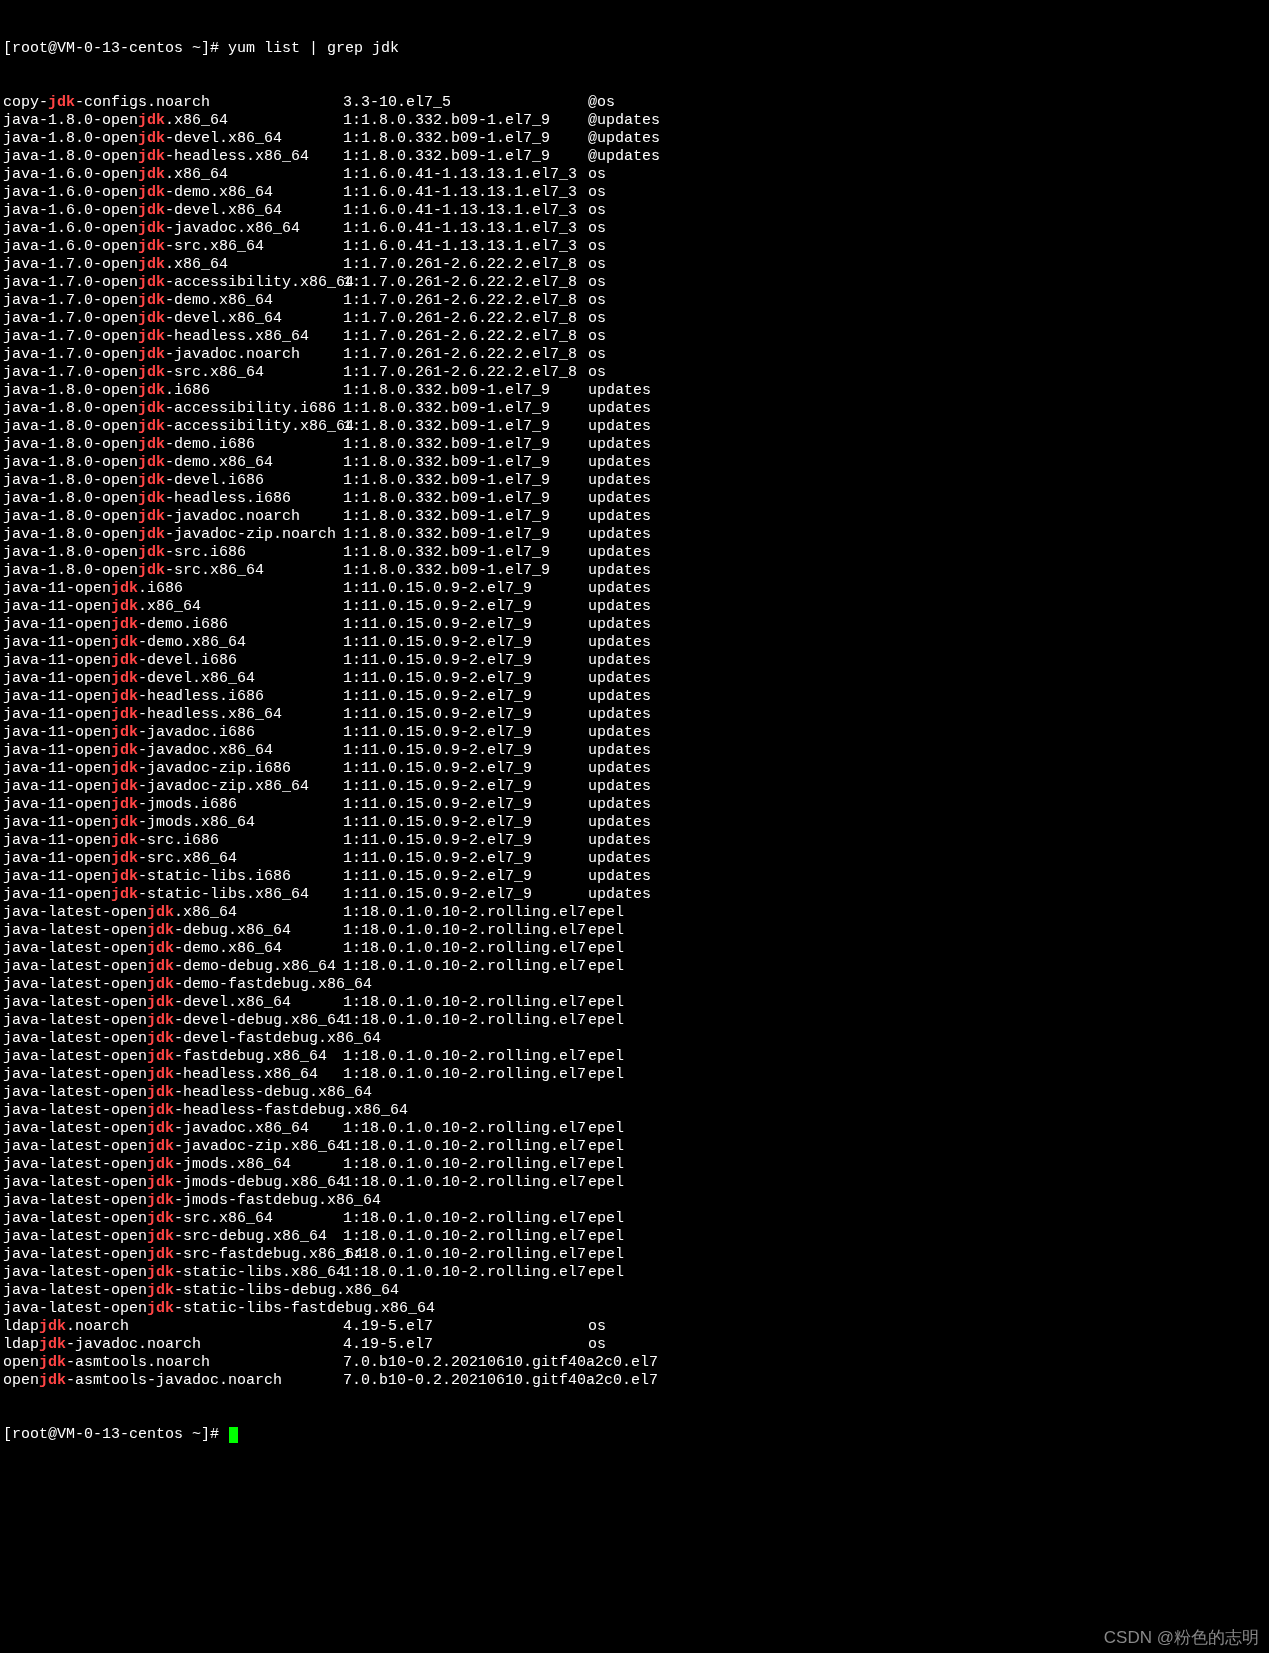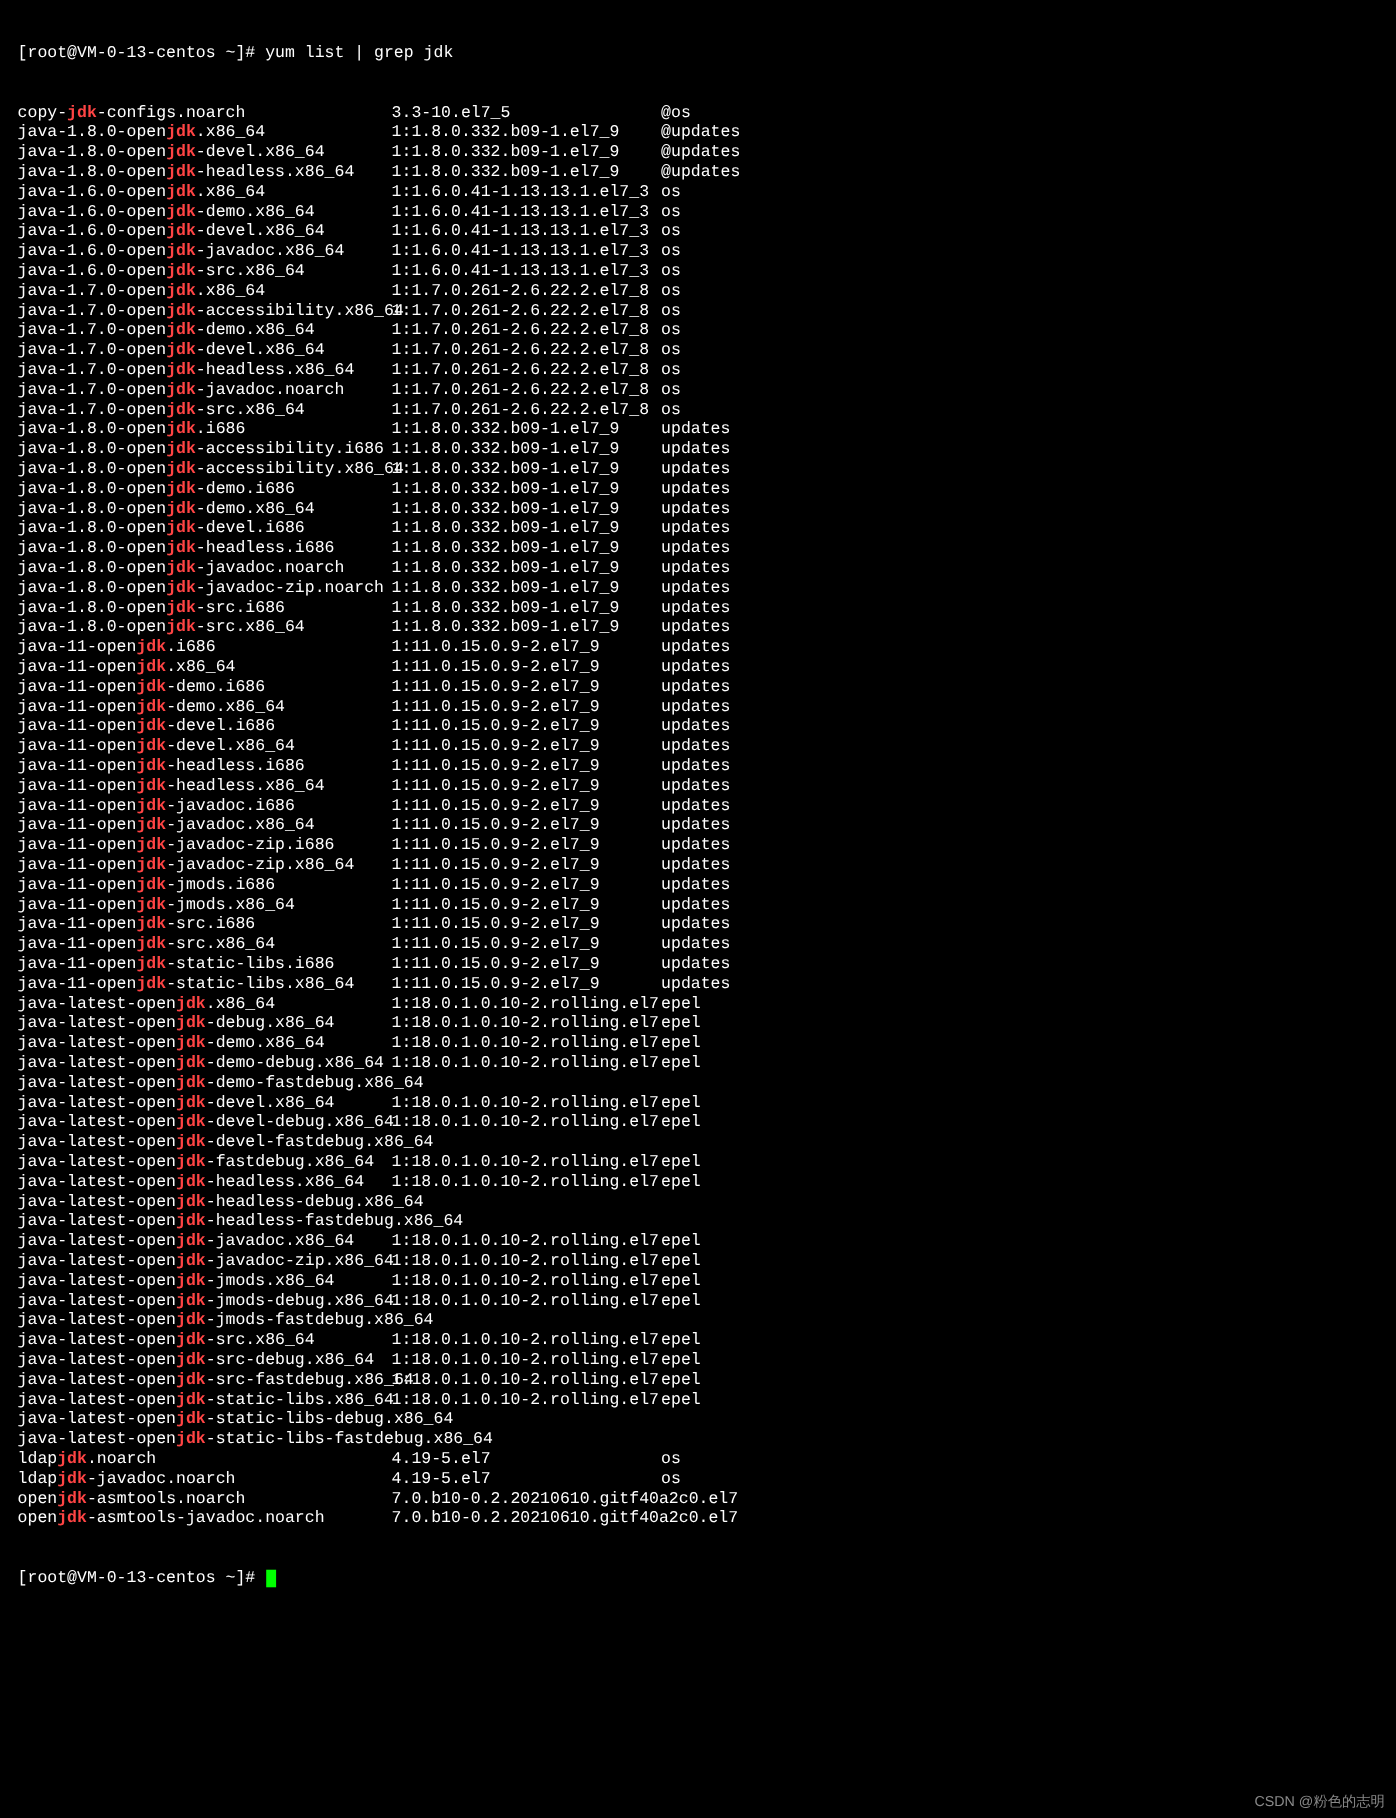--- a/index.html
+++ b/index.html
@@ -6,21 +6,21 @@
     margin: 0;
     padding: 0;
     background: #000;
     font-family: "Courier New", Consolas, monospace;
     font-size: 15px;
     line-height: 18px;
     color: #fff;
     width: 1269px;
   }
   .terminal {
-    padding: 4px 16px;
+    padding: 4px 3px;
     background: #000;
     white-space: pre;
   }
   .row { display: flex; }
   .col1 { width: 340px; flex-shrink: 0; }
   .col2 { width: 245px; flex-shrink: 0; }
   .col3 { flex: 1; }
   .white { color: #ffffff; }
   .red   { color: #ff4444; font-weight: bold; }
   .cursor {
@@ -30,21 +30,21 @@
     background: #00ff00;
     vertical-align: text-bottom;
     margin-left: 1px;
   }
   .watermark {
     position: fixed;
     bottom: 6px;
     right: 10px;
     color: #888;
     font-family: sans-serif;
-    font-size: 13px;
+    font-size: 17px;
   }
 </style>
 </head>
 <body>
 
 <div class="terminal">
   <div><span class="white">[root@VM-0-13-centos ~]# </span><span class="white">yum list | grep jdk</span></div>
   <div id="rows"><div class="row"><span class="col1"><span class="white">copy-</span><span class="red">jdk</span><span class="white">-configs.noarch</span></span><span class="col2 white">3.3-10.el7_5</span><span class="col3 white">@os</span></div><div class="row"><span class="col1"><span class="white">java-1.8.0-open</span><span class="red">jdk</span><span class="white">.x86_64</span></span><span class="col2 white">1:1.8.0.332.b09-1.el7_9</span><span class="col3 white">@updates</span></div><div class="row"><span class="col1"><span class="white">java-1.8.0-open</span><span class="red">jdk</span><span class="white">-devel.x86_64</span></span><span class="col2 white">1:1.8.0.332.b09-1.el7_9</span><span class="col3 white">@updates</span></div><div class="row"><span class="col1"><span class="white">java-1.8.0-open</span><span class="red">jdk</span><span class="white">-headless.x86_64</span></span><span class="col2 white">1:1.8.0.332.b09-1.el7_9</span><span class="col3 white">@updates</span></div><div class="row"><span class="col1"><span class="white">java-1.6.0-open</span><span class="red">jdk</span><span class="white">.x86_64</span></span><span class="col2 white">1:1.6.0.41-1.13.13.1.el7_3</span><span class="col3 white">os</span></div><div class="row"><span class="col1"><span class="white">java-1.6.0-open</span><span class="red">jdk</span><span class="white">-demo.x86_64</span></span><span class="col2 white">1:1.6.0.41-1.13.13.1.el7_3</span><span class="col3 white">os</span></div><div class="row"><span class="col1"><span class="white">java-1.6.0-open</span><span class="red">jdk</span><span class="white">-devel.x86_64</span></span><span class="col2 white">1:1.6.0.41-1.13.13.1.el7_3</span><span class="col3 white">os</span></div><div class="row"><span class="col1"><span class="white">java-1.6.0-open</span><span class="red">jdk</span><span class="white">-javadoc.x86_64</span></span><span class="col2 white">1:1.6.0.41-1.13.13.1.el7_3</span><span class="col3 white">os</span></div><div class="row"><span class="col1"><span class="white">java-1.6.0-open</span><span class="red">jdk</span><span class="white">-src.x86_64</span></span><span class="col2 white">1:1.6.0.41-1.13.13.1.el7_3</span><span class="col3 white">os</span></div><div class="row"><span class="col1"><span class="white">java-1.7.0-open</span><span class="red">jdk</span><span class="white">.x86_64</span></span><span class="col2 white">1:1.7.0.261-2.6.22.2.el7_8</span><span class="col3 white">os</span></div><div class="row"><span class="col1"><span class="white">java-1.7.0-open</span><span class="red">jdk</span><span class="white">-accessibility.x86_64</span></span><span class="col2 white">1:1.7.0.261-2.6.22.2.el7_8</span><span class="col3 white">os</span></div><div class="row"><span class="col1"><span class="white">java-1.7.0-open</span><span class="red">jdk</span><span class="white">-demo.x86_64</span></span><span class="col2 white">1:1.7.0.261-2.6.22.2.el7_8</span><span class="col3 white">os</span></div><div class="row"><span class="col1"><span class="white">java-1.7.0-open</span><span class="red">jdk</span><span class="white">-devel.x86_64</span></span><span class="col2 white">1:1.7.0.261-2.6.22.2.el7_8</span><span class="col3 white">os</span></div><div class="row"><span class="col1"><span class="white">java-1.7.0-open</span><span class="red">jdk</span><span class="white">-headless.x86_64</span></span><span class="col2 white">1:1.7.0.261-2.6.22.2.el7_8</span><span class="col3 white">os</span></div><div class="row"><span class="col1"><span class="white">java-1.7.0-open</span><span class="red">jdk</span><span class="white">-javadoc.noarch</span></span><span class="col2 white">1:1.7.0.261-2.6.22.2.el7_8</span><span class="col3 white">os</span></div><div class="row"><span class="col1"><span class="white">java-1.7.0-open</span><span class="red">jdk</span><span class="white">-src.x86_64</span></span><span class="col2 white">1:1.7.0.261-2.6.22.2.el7_8</span><span class="col3 white">os</span></div><div class="row"><span class="col1"><span class="white">java-1.8.0-open</span><span class="red">jdk</span><span class="white">.i686</span></span><span class="col2 white">1:1.8.0.332.b09-1.el7_9</span><span class="col3 white">updates</span></div><div class="row"><span class="col1"><span class="white">java-1.8.0-open</span><span class="red">jdk</span><span class="white">-accessibility.i686</span></span><span class="col2 white">1:1.8.0.332.b09-1.el7_9</span><span class="col3 white">updates</span></div><div class="row"><span class="col1"><span class="white">java-1.8.0-open</span><span class="red">jdk</span><span class="white">-accessibility.x86_64</span></span><span class="col2 white">1:1.8.0.332.b09-1.el7_9</span><span class="col3 white">updates</span></div><div class="row"><span class="col1"><span class="white">java-1.8.0-open</span><span class="red">jdk</span><span class="white">-demo.i686</span></span><span class="col2 white">1:1.8.0.332.b09-1.el7_9</span><span class="col3 white">updates</span></div><div class="row"><span class="col1"><span class="white">java-1.8.0-open</span><span class="red">jdk</span><span class="white">-demo.x86_64</span></span><span class="col2 white">1:1.8.0.332.b09-1.el7_9</span><span class="col3 white">updates</span></div><div class="row"><span class="col1"><span class="white">java-1.8.0-open</span><span class="red">jdk</span><span class="white">-devel.i686</span></span><span class="col2 white">1:1.8.0.332.b09-1.el7_9</span><span class="col3 white">updates</span></div><div class="row"><span class="col1"><span class="white">java-1.8.0-open</span><span class="red">jdk</span><span class="white">-headless.i686</span></span><span class="col2 white">1:1.8.0.332.b09-1.el7_9</span><span class="col3 white">updates</span></div><div class="row"><span class="col1"><span class="white">java-1.8.0-open</span><span class="red">jdk</span><span class="white">-javadoc.noarch</span></span><span class="col2 white">1:1.8.0.332.b09-1.el7_9</span><span class="col3 white">updates</span></div><div class="row"><span class="col1"><span class="white">java-1.8.0-open</span><span class="red">jdk</span><span class="white">-javadoc-zip.noarch</span></span><span class="col2 white">1:1.8.0.332.b09-1.el7_9</span><span class="col3 white">updates</span></div><div class="row"><span class="col1"><span class="white">java-1.8.0-open</span><span class="red">jdk</span><span class="white">-src.i686</span></span><span class="col2 white">1:1.8.0.332.b09-1.el7_9</span><span class="col3 white">updates</span></div><div class="row"><span class="col1"><span class="white">java-1.8.0-open</span><span class="red">jdk</span><span class="white">-src.x86_64</span></span><span class="col2 white">1:1.8.0.332.b09-1.el7_9</span><span class="col3 white">updates</span></div><div class="row"><span class="col1"><span class="white">java-11-open</span><span class="red">jdk</span><span class="white">.i686</span></span><span class="col2 white">1:11.0.15.0.9-2.el7_9</span><span class="col3 white">updates</span></div><div class="row"><span class="col1"><span class="white">java-11-open</span><span class="red">jdk</span><span class="white">.x86_64</span></span><span class="col2 white">1:11.0.15.0.9-2.el7_9</span><span class="col3 white">updates</span></div><div class="row"><span class="col1"><span class="white">java-11-open</span><span class="red">jdk</span><span class="white">-demo.i686</span></span><span class="col2 white">1:11.0.15.0.9-2.el7_9</span><span class="col3 white">updates</span></div><div class="row"><span class="col1"><span class="white">java-11-open</span><span class="red">jdk</span><span class="white">-demo.x86_64</span></span><span class="col2 white">1:11.0.15.0.9-2.el7_9</span><span class="col3 white">updates</span></div><div class="row"><span class="col1"><span class="white">java-11-open</span><span class="red">jdk</span><span class="white">-devel.i686</span></span><span class="col2 white">1:11.0.15.0.9-2.el7_9</span><span class="col3 white">updates</span></div><div class="row"><span class="col1"><span class="white">java-11-open</span><span class="red">jdk</span><span class="white">-devel.x86_64</span></span><span class="col2 white">1:11.0.15.0.9-2.el7_9</span><span class="col3 white">updates</span></div><div class="row"><span class="col1"><span class="white">java-11-open</span><span class="red">jdk</span><span class="white">-headless.i686</span></span><span class="col2 white">1:11.0.15.0.9-2.el7_9</span><span class="col3 white">updates</span></div><div class="row"><span class="col1"><span class="white">java-11-open</span><span class="red">jdk</span><span class="white">-headless.x86_64</span></span><span class="col2 white">1:11.0.15.0.9-2.el7_9</span><span class="col3 white">updates</span></div><div class="row"><span class="col1"><span class="white">java-11-open</span><span class="red">jdk</span><span class="white">-javadoc.i686</span></span><span class="col2 white">1:11.0.15.0.9-2.el7_9</span><span class="col3 white">updates</span></div><div class="row"><span class="col1"><span class="white">java-11-open</span><span class="red">jdk</span><span class="white">-javadoc.x86_64</span></span><span class="col2 white">1:11.0.15.0.9-2.el7_9</span><span class="col3 white">updates</span></div><div class="row"><span class="col1"><span class="white">java-11-open</span><span class="red">jdk</span><span class="white">-javadoc-zip.i686</span></span><span class="col2 white">1:11.0.15.0.9-2.el7_9</span><span class="col3 white">updates</span></div><div class="row"><span class="col1"><span class="white">java-11-open</span><span class="red">jdk</span><span class="white">-javadoc-zip.x86_64</span></span><span class="col2 white">1:11.0.15.0.9-2.el7_9</span><span class="col3 white">updates</span></div><div class="row"><span class="col1"><span class="white">java-11-open</span><span class="red">jdk</span><span class="white">-jmods.i686</span></span><span class="col2 white">1:11.0.15.0.9-2.el7_9</span><span class="col3 white">updates</span></div><div class="row"><span class="col1"><span class="white">java-11-open</span><span class="red">jdk</span><span class="white">-jmods.x86_64</span></span><span class="col2 white">1:11.0.15.0.9-2.el7_9</span><span class="col3 white">updates</span></div><div class="row"><span class="col1"><span class="white">java-11-open</span><span class="red">jdk</span><span class="white">-src.i686</span></span><span class="col2 white">1:11.0.15.0.9-2.el7_9</span><span class="col3 white">updates</span></div><div class="row"><span class="col1"><span class="white">java-11-open</span><span class="red">jdk</span><span class="white">-src.x86_64</span></span><span class="col2 white">1:11.0.15.0.9-2.el7_9</span><span class="col3 white">updates</span></div><div class="row"><span class="col1"><span class="white">java-11-open</span><span class="red">jdk</span><span class="white">-static-libs.i686</span></span><span class="col2 white">1:11.0.15.0.9-2.el7_9</span><span class="col3 white">updates</span></div><div class="row"><span class="col1"><span class="white">java-11-open</span><span class="red">jdk</span><span class="white">-static-libs.x86_64</span></span><span class="col2 white">1:11.0.15.0.9-2.el7_9</span><span class="col3 white">updates</span></div><div class="row"><span class="col1"><span class="white">java-latest-open</span><span class="red">jdk</span><span class="white">.x86_64</span></span><span class="col2 white">1:18.0.1.0.10-2.rolling.el7</span><span class="col3 white">epel</span></div><div class="row"><span class="col1"><span class="white">java-latest-open</span><span class="red">jdk</span><span class="white">-debug.x86_64</span></span><span class="col2 white">1:18.0.1.0.10-2.rolling.el7</span><span class="col3 white">epel</span></div><div class="row"><span class="col1"><span class="white">java-latest-open</span><span class="red">jdk</span><span class="white">-demo.x86_64</span></span><span class="col2 white">1:18.0.1.0.10-2.rolling.el7</span><span class="col3 white">epel</span></div><div class="row"><span class="col1"><span class="white">java-latest-open</span><span class="red">jdk</span><span class="white">-demo-debug.x86_64</span></span><span class="col2 white">1:18.0.1.0.10-2.rolling.el7</span><span class="col3 white">epel</span></div><div class="row"><span class="col1"><span class="white">java-latest-open</span><span class="red">jdk</span><span class="white">-demo-fastdebug.x86_64</span></span><span class="col2 white"></span><span class="col3 white"></span></div><div class="row"><span class="col1"><span class="white">java-latest-open</span><span class="red">jdk</span><span class="white">-devel.x86_64</span></span><span class="col2 white">1:18.0.1.0.10-2.rolling.el7</span><span class="col3 white">epel</span></div><div class="row"><span class="col1"><span class="white">java-latest-open</span><span class="red">jdk</span><span class="white">-devel-debug.x86_64</span></span><span class="col2 white">1:18.0.1.0.10-2.rolling.el7</span><span class="col3 white">epel</span></div><div class="row"><span class="col1"><span class="white">java-latest-open</span><span class="red">jdk</span><span class="white">-devel-fastdebug.x86_64</span></span><span class="col2 white"></span><span class="col3 white"></span></div><div class="row"><span class="col1"><span class="white">java-latest-open</span><span class="red">jdk</span><span class="white">-fastdebug.x86_64</span></span><span class="col2 white">1:18.0.1.0.10-2.rolling.el7</span><span class="col3 white">epel</span></div><div class="row"><span class="col1"><span class="white">java-latest-open</span><span class="red">jdk</span><span class="white">-headless.x86_64</span></span><span class="col2 white">1:18.0.1.0.10-2.rolling.el7</span><span class="col3 white">epel</span></div><div class="row"><span class="col1"><span class="white">java-latest-open</span><span class="red">jdk</span><span class="white">-headless-debug.x86_64</span></span><span class="col2 white"></span><span class="col3 white"></span></div><div class="row"><span class="col1"><span class="white">java-latest-open</span><span class="red">jdk</span><span class="white">-headless-fastdebug.x86_64</span></span><span class="col2 white"></span><span class="col3 white"></span></div><div class="row"><span class="col1"><span class="white">java-latest-open</span><span class="red">jdk</span><span class="white">-javadoc.x86_64</span></span><span class="col2 white">1:18.0.1.0.10-2.rolling.el7</span><span class="col3 white">epel</span></div><div class="row"><span class="col1"><span class="white">java-latest-open</span><span class="red">jdk</span><span class="white">-javadoc-zip.x86_64</span></span><span class="col2 white">1:18.0.1.0.10-2.rolling.el7</span><span class="col3 white">epel</span></div><div class="row"><span class="col1"><span class="white">java-latest-open</span><span class="red">jdk</span><span class="white">-jmods.x86_64</span></span><span class="col2 white">1:18.0.1.0.10-2.rolling.el7</span><span class="col3 white">epel</span></div><div class="row"><span class="col1"><span class="white">java-latest-open</span><span class="red">jdk</span><span class="white">-jmods-debug.x86_64</span></span><span class="col2 white">1:18.0.1.0.10-2.rolling.el7</span><span class="col3 white">epel</span></div><div class="row"><span class="col1"><span class="white">java-latest-open</span><span class="red">jdk</span><span class="white">-jmods-fastdebug.x86_64</span></span><span class="col2 white"></span><span class="col3 white"></span></div><div class="row"><span class="col1"><span class="white">java-latest-open</span><span class="red">jdk</span><span class="white">-src.x86_64</span></span><span class="col2 white">1:18.0.1.0.10-2.rolling.el7</span><span class="col3 white">epel</span></div><div class="row"><span class="col1"><span class="white">java-latest-open</span><span class="red">jdk</span><span class="white">-src-debug.x86_64</span></span><span class="col2 white">1:18.0.1.0.10-2.rolling.el7</span><span class="col3 white">epel</span></div><div class="row"><span class="col1"><span class="white">java-latest-open</span><span class="red">jdk</span><span class="white">-src-fastdebug.x86_64</span></span><span class="col2 white">1:18.0.1.0.10-2.rolling.el7</span><span class="col3 white">epel</span></div><div class="row"><span class="col1"><span class="white">java-latest-open</span><span class="red">jdk</span><span class="white">-static-libs.x86_64</span></span><span class="col2 white">1:18.0.1.0.10-2.rolling.el7</span><span class="col3 white">epel</span></div><div class="row"><span class="col1"><span class="white">java-latest-open</span><span class="red">jdk</span><span class="white">-static-libs-debug.x86_64</span></span><span class="col2 white"></span><span class="col3 white"></span></div><div class="row"><span class="col1"><span class="white">java-latest-open</span><span class="red">jdk</span><span class="white">-static-libs-fastdebug.x86_64</span></span><span class="col2 white"></span><span class="col3 white"></span></div><div class="row"><span class="col1"><span class="white">ldap</span><span class="red">jdk</span><span class="white">.noarch</span></span><span class="col2 white">4.19-5.el7</span><span class="col3 white">os</span></div><div class="row"><span class="col1"><span class="white">ldap</span><span class="red">jdk</span><span class="white">-javadoc.noarch</span></span><span class="col2 white">4.19-5.el7</span><span class="col3 white">os</span></div><div class="row"><span class="col1"><span class="white">open</span><span class="red">jdk</span><span class="white">-asmtools.noarch</span></span><span class="col2 white">7.0.b10-0.2.20210610.gitf40a2c0.el7</span><span class="col3 white"></span></div><div class="row"><span class="col1"><span class="white">open</span><span class="red">jdk</span><span class="white">-asmtools-javadoc.noarch</span></span><span class="col2 white">7.0.b10-0.2.20210610.gitf40a2c0.el7</span><span class="col3 white"></span></div></div>
   <div><span class="white">[root@VM-0-13-centos ~]# </span><span class="cursor"></span></div>
 </div>

